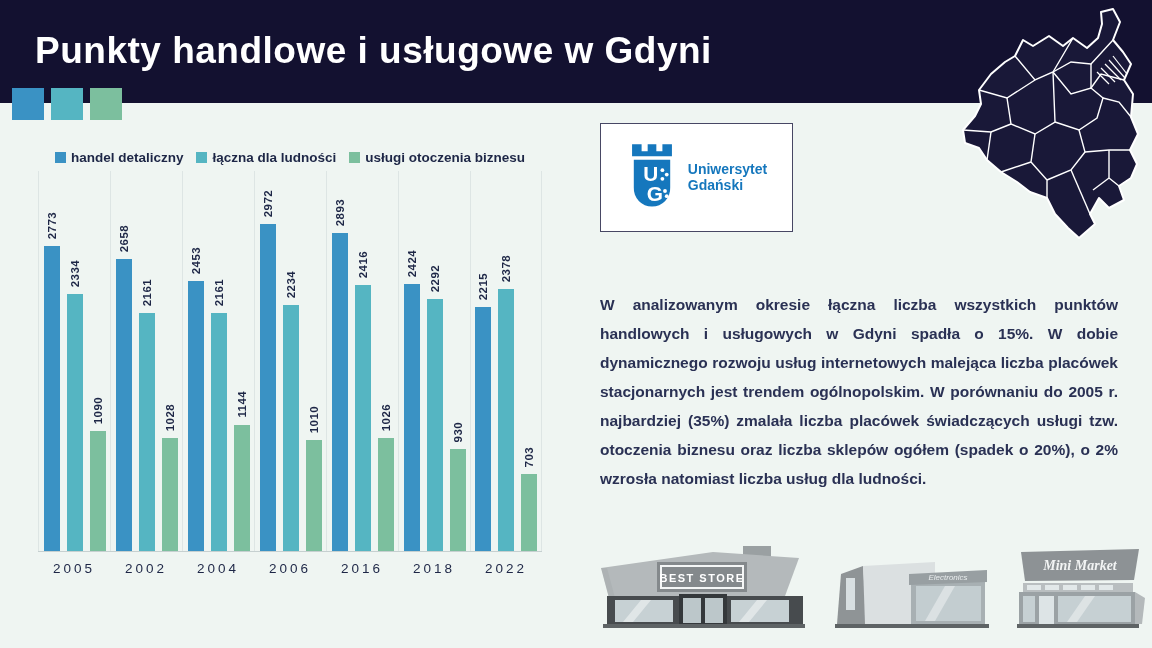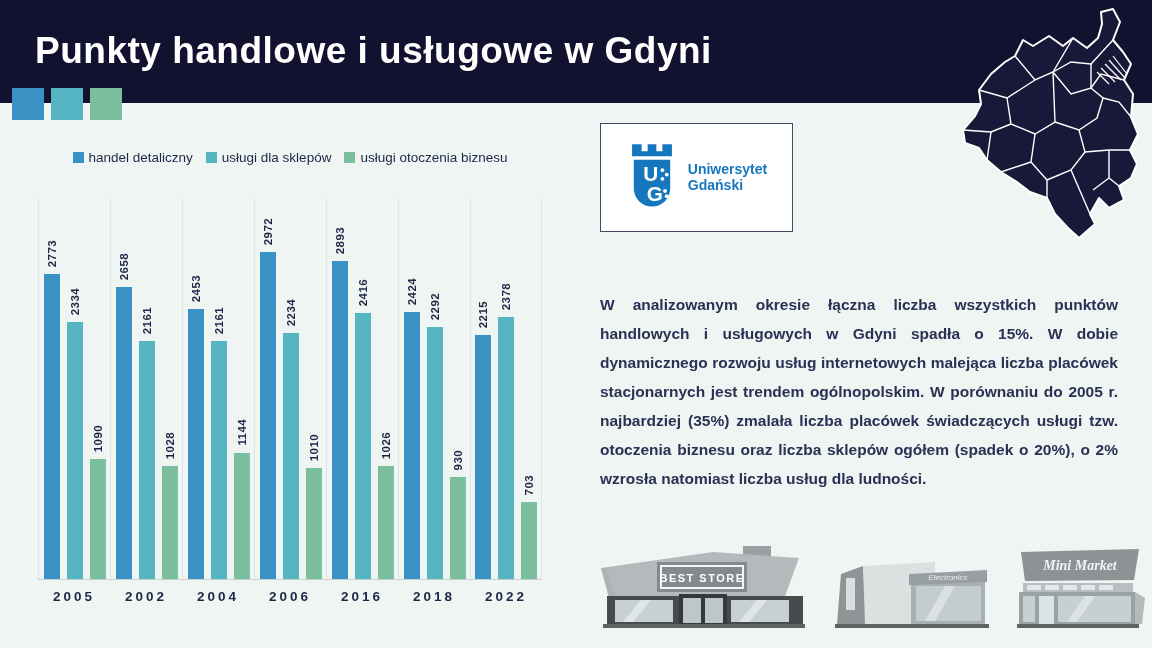--- a/index.html
+++ b/index.html
@@ -9,35 +9,35 @@
   }
   
   .header{position:absolute; left:0; top:0; width:1152px; height:103px; background:#131130;}
   .title{position:absolute; left:35px; top:30px; font-size:37px; font-weight:700; color:#ffffff; letter-spacing:0.5px;}
   .squares{position:absolute; left:12px; top:88px; display:flex; gap:7px; z-index:5;}
   .sq{width:32px; height:32px;}
   
   .map{position:absolute; right:1px; top:2px; z-index:4;}
   
   .chart{position:absolute; left:38px; top:150px; width:504px;}
-  .legend{display:flex; justify-content:center; align-items:center; gap:13px; margin-bottom:34px;
-          font-size:13.5px; font-weight:400; color:#1d2646;}
+  .legend{display:flex; justify-content:center; align-items:center; gap:13px; margin-bottom:6px;
+          font-size:13.5px; font-weight:700; color:#1d2646;}
   .legend-item{display:flex; align-items:center; gap:5px;}
   .swatch{width:11px; height:11px; display:inline-block;}
   .plot{display:flex; border-bottom:1px solid #c6d0d0;}
   .bar-group{width:72px; height:380px; display:flex; align-items:flex-end; justify-content:center;
              border-left:1px solid #dde5e4; box-sizing:border-box;}
   .bar-group:last-child{border-right:1px solid #dde5e4;}
   .bar-col{width:16px; margin:0 3.5px; position:relative; height:100%; display:flex; align-items:flex-end;}
   .bar{width:100%;}
   .bar-value{position:absolute; left:50%; transform:translateX(-50%) rotate(180deg);
              writing-mode:vertical-rl; white-space:nowrap;
              font-size:11.5px; font-weight:700; color:#1d2646; letter-spacing:0.4px;}
   .x-labels{display:flex;}
-  .x-label{width:72px; text-align:center; padding-top:9px; font-size:13.5px; font-weight:700;
+  .x-label{width:72px; text-align:center; padding-top:9px; font-size:13.5px; font-weight:400;
            letter-spacing:3px; color:#1d2646;}
   
   .logos{position:absolute; left:600px; top:123px; display:flex; gap:14px; z-index:2;}
   .logo-box{background:#ffffff; border:1px solid #474764; box-sizing:border-box;
             display:flex; align-items:center; justify-content:center;}
   .ug-box{width:193px; height:109px; gap:10px;}
   .ug-text{color:#1577bd; font-size:14px; font-weight:700; line-height:1.12;}
   .gdynia-box{width:126px; height:109px; flex-direction:column;}
   .gdynia-name{color:#1b2a5e; font-size:21px; font-weight:700; font-style:italic; letter-spacing:0.5px; margin-top:-4px;}
   .gdynia-tag{color:#1b2a5e; font-family:"Liberation Serif", serif; font-style:italic; font-size:13px; margin-top:-3px;}
@@ -92,21 +92,21 @@
   </svg>
 
   <div class="chart">
     <div class="legend">
         <div class="legend-item">
           <span class="swatch" style="background: rgb(58, 146, 196);"></span>
           <span>handel detaliczny</span>
         </div>
         <div class="legend-item">
           <span class="swatch" style="background: rgb(85, 181, 194);"></span>
-          <span>usługi dla sklepów</span>
+          <span>łączna dla ludności</span>
         </div>
         <div class="legend-item">
           <span class="swatch" style="background: rgb(124, 191, 158);"></span>
           <span>usługi otoczenia biznesu</span>
         </div>
       </div>
     <div class="plot">
         <div class="bar-group">
           <div class="bar-col">
             <span class="bar-value" style="bottom: 312px;">2773</span>

